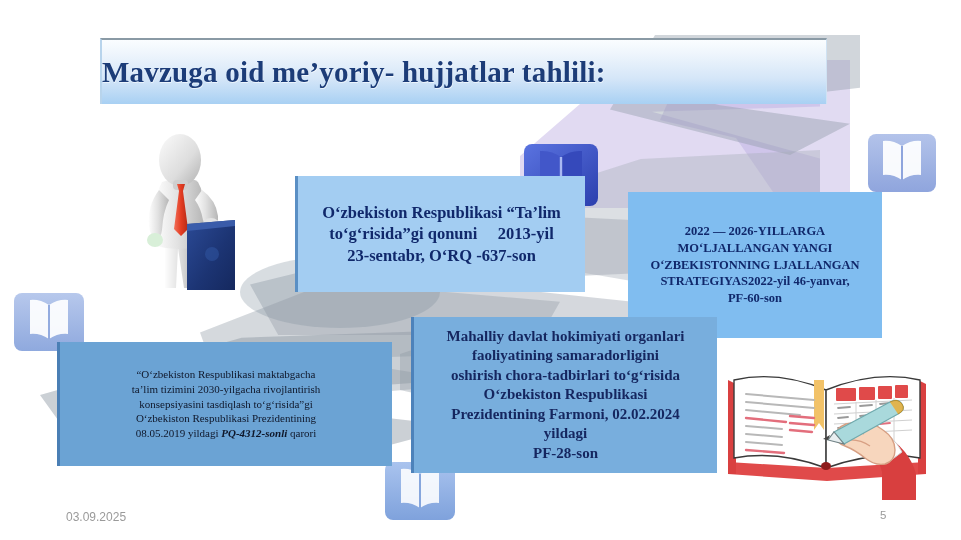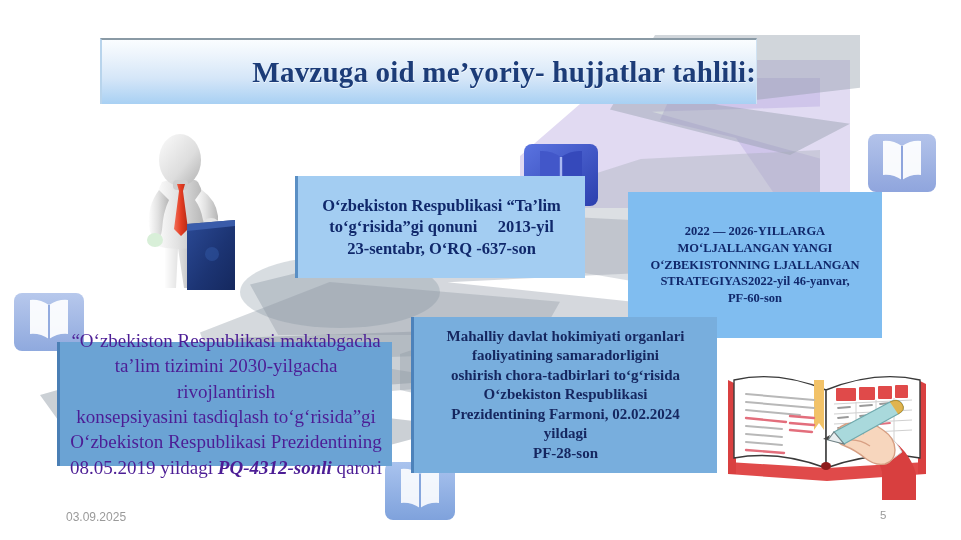--- a/index.html
+++ b/index.html
@@ -85,30 +85,29 @@
     width: 200px; height: 72px;
     background: #7d8d9c;
     opacity: .30;
     border-radius: 50%;
   }
 
   
   .title-bar {
     position: absolute;
     left: 100px; top: 38px;
-    width: 657px; height: 66px;
+    width: 727px; height: 66px;
     background: linear-gradient(to bottom, #fafdff 0%, #eef5fc 22%, #d5e6f8 60%, #a8d0f3 100%);
     border-top: 2px solid #8a9aa5;
     border-left: 2px solid #b8d4ec;
     border-right: 1px solid #cfe2f3;
     box-sizing: border-box;
     display: flex;
     align-items: center;
-    justify-content: flex-end;
-    padding-left: 24px;
+    justify-content: flex-start;
   }
   .title-text {
     font-family: "Liberation Serif", serif;
     font-weight: bold;
     font-size: 29px;
     color: #1c3c78;
     letter-spacing: .2px;
     white-space: nowrap;
     text-shadow: 0.5px 0.5px 0 rgba(255,255,255,.6);
   }
@@ -121,44 +120,44 @@
     align-items: center;
     justify-content: center;
     text-align: center;
     color: #10286b;
     font-weight: bold;
     line-height: 1.30;
   }
 
   .box-law {
     left: 295px; top: 176px;
-    width: 290px; height: 102px;
+    width: 290px; height: 116px;
     background: #a3cdf2;
     border-left: 3px solid #5a8fc4;
     font-size: 16.5px;
     padding: 4px 10px;
   }
 
   .box-strategy {
     left: 628px; top: 192px;
     width: 254px; height: 146px;
     background: #80bdf0;
     font-size: 12.5px;
     padding: 4px 15px;
     line-height: 1.34;
   }
 
   .box-concept {
     left: 57px; top: 342px;
     width: 335px; height: 124px;
     background: #6ba3d4;
     border-left: 3px solid #4a7fb5;
-    font-size: 19px;
+    font-size: 11px;
     font-weight: normal;
-    color: #4c1d95;
+    color: #0f172a;
     padding: 13px 8px;
     line-height: 1.33;
   }
   .box-concept b { font-weight: bold; font-style: italic; }
 
   .box-decree {
     left: 411px; top: 317px;
     width: 306px; height: 156px;
     background: #78aedd;
     border-left: 3px solid #4d82ba;

